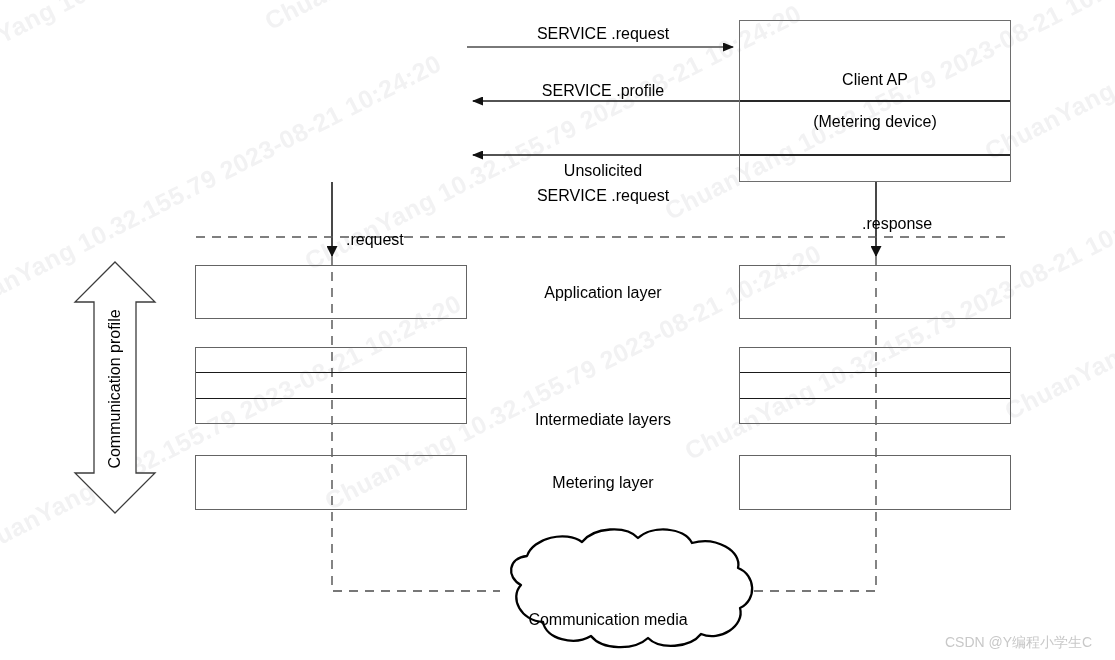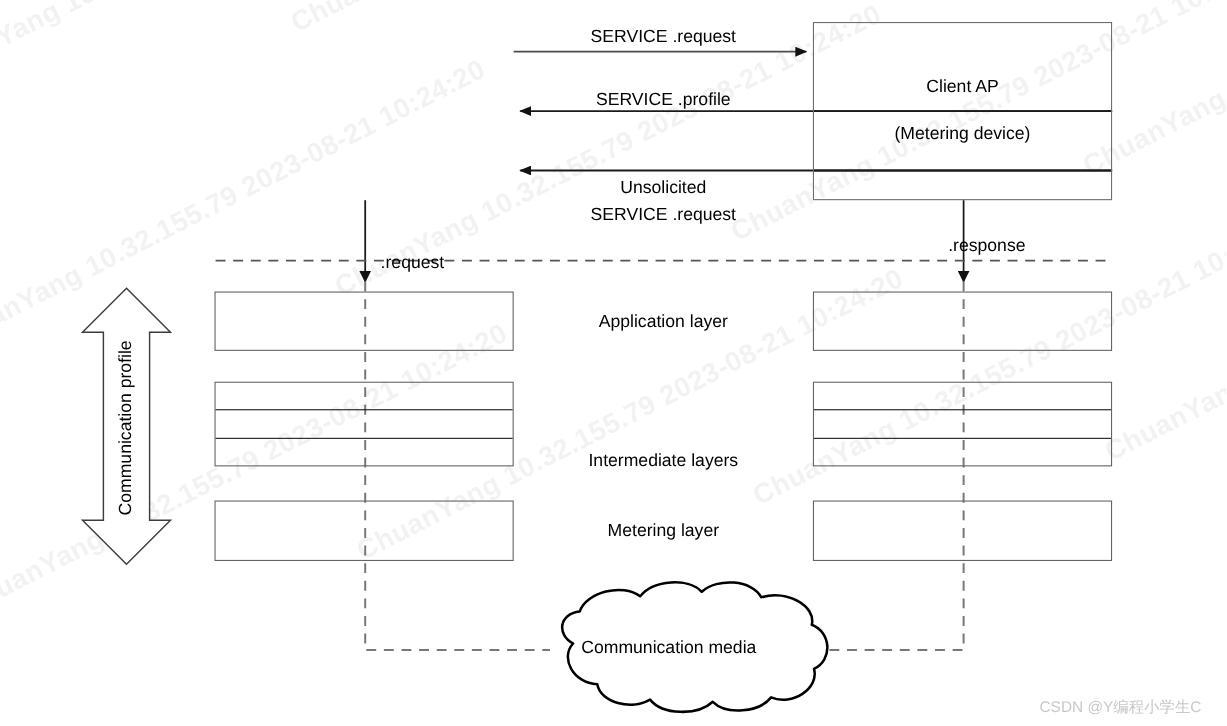--- a/index.html
+++ b/index.html
@@ -109,20 +109,21 @@
     z-index: 6;
     margin-left: 40px;
   }
   .cloud-label {
     position: absolute;
     font-size: 16px;
     color: #000;
     white-space: nowrap;
     z-index: 5;
     transform: translateX(-50%);
+    margin-top: 30px;
   }
 </style>
 </head>
 <body>
 
 <div id="canvas">
 
   <div class="wm-layer">
     <div class="wm" style="left:-80px; top:60px;">ChuanYang  10.32.155.79  2023-08-21  10:24:20</div>
     <div class="wm" style="left:260px; top:10px;">ChuanYang  10.32.155.79  2023-08-21  10:24:20</div>

